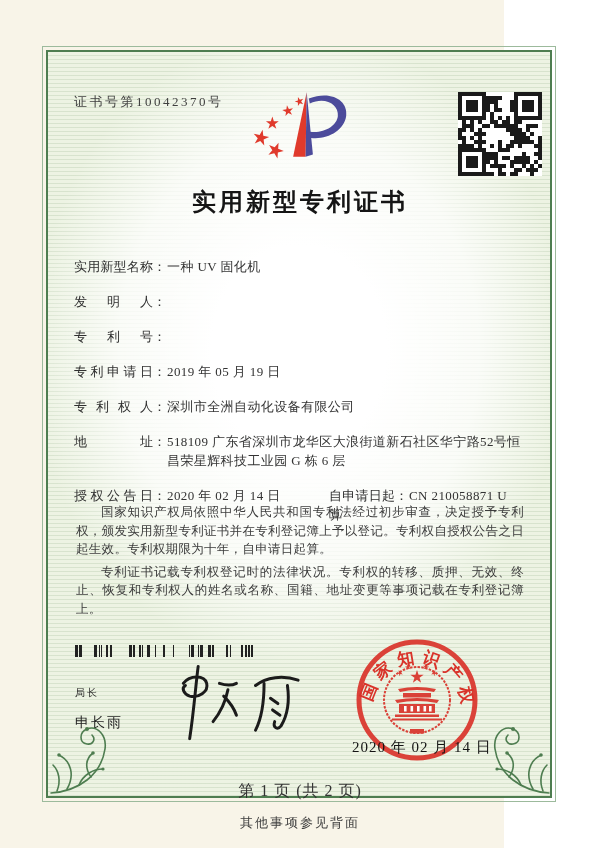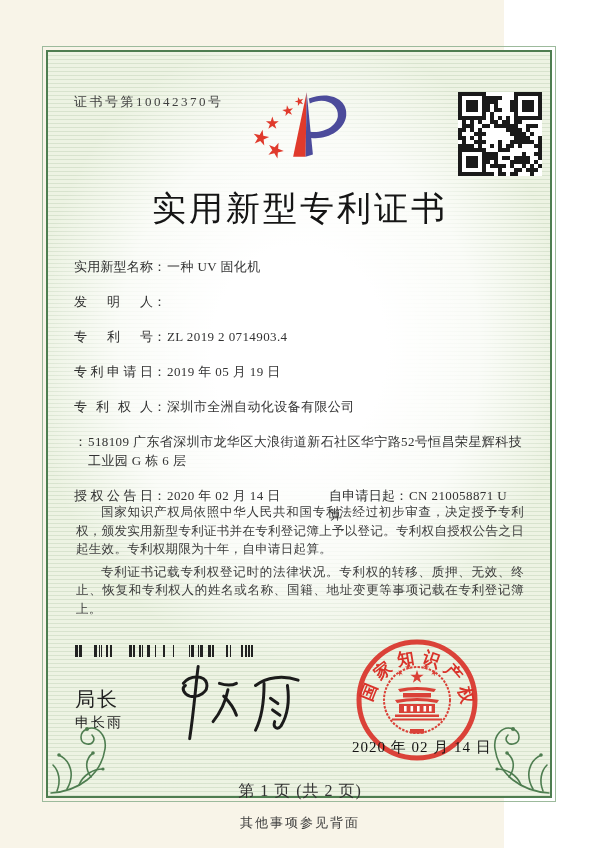--- a/index.html
+++ b/index.html
@@ -9,35 +9,35 @@
   .frame-outer{position:absolute;left:42px;top:46px;width:514px;height:756px;
        border:1px solid #9cba9c;box-sizing:border-box;}
   .frame-inner{position:absolute;left:3px;top:3px;right:3px;bottom:3px;
        border:2px solid #4e7d50;box-sizing:border-box;
        background:
          radial-gradient(ellipse 62% 50% at 50% 40%, #ffffff 28%, rgba(255,255,255,.75) 58%, rgba(255,255,255,0) 86%),
          repeating-linear-gradient(0deg, rgba(110,150,100,.17) 0 1px, rgba(255,255,255,0) 1px 4px),
          #edf3e3;}
   .abs{position:absolute;}
   .cert-no{left:74px;top:93px;font-size:13px;letter-spacing:2.5px;color:#3f3f3f;}
-  .title{left:0;width:600px;top:186px;text-align:center;font-size:34px;font-weight:400;
+  .title{left:0;width:600px;top:186px;text-align:center;font-size:24px;font-weight:700;
          letter-spacing:3px;color:#151515;}
   .fields{left:74px;top:257px;width:452px;font-size:13px;color:#333;}
   .f-row{display:flex;line-height:19px;margin-bottom:16px;position:relative;}
   .f-label{display:inline-block;width:79px;text-align:justify;text-align-last:justify;
            flex:0 0 79px;color:#2f2f2f;}
   .f-colon{flex:0 0 14px;}
   .f-value{flex:1;letter-spacing:.4px;}
   .grant-pair2{position:absolute;left:255px;top:0;display:flex;}
   .grant-pair2 .f-label{width:66px;flex-basis:66px;}
   .paras{left:72px;top:499px;width:456px;font-size:12.5px;line-height:18.5px;
          text-align:justify;color:#3c3c3c;}
   .paras p{margin:4px;text-indent:2em;letter-spacing:.3px;}
   .barcode{left:72px;top:645px;width:182px;height:13px;}
-  .signer-title{left:75px;top:686px;font-size:20px;color:#222;
+  .signer-title{left:75px;top:686px;font-size:10px;color:#222;
         font-family:Liberation Serif, serif;letter-spacing:2px;}
   .signer-name{left:75px;top:714px;font-size:14px;color:#222;
         font-family:"Liberation Sans","DejaVu Sans",sans-serif;letter-spacing:2px;}
   .signature{left:155px;top:660px;}
   .seal{left:353px;top:636px;}
   .seal-date{left:352px;top:738px;width:150px;font-size:15px;color:#141414;letter-spacing:1px;}
   .page-num{left:0;width:600px;top:781px;text-align:center;font-size:16px;color:#333;letter-spacing:1px;}
   .back-note{left:0;width:600px;top:814px;text-align:center;font-size:13px;color:#3d3d3d;letter-spacing:2px;}
   .orn{position:absolute;width:64px;height:84px;}
   .orn-right{left:487px;top:711px;}
@@ -323,33 +323,33 @@
         <span class="f-colon">：</span>
       <span class="f-value">一种 UV 固化机</span>
     </div>
     <div class="f-row">
       <span class="f-label">发明人</span>
         <span class="f-colon">：</span>
     </div>
     <div class="f-row">
       <span class="f-label">专利号</span>
         <span class="f-colon">：</span>
-      <span class="f-value">ZL 2019 2 0714903.4</span>
     </div>
     <div class="f-row">
       <span class="f-label">专利申请日</span>
         <span class="f-colon">：</span>
       <span class="f-value">2019 年 05 月 19 日</span>
     </div>
     <div class="f-row">
       <span class="f-label">专利权人</span>
         <span class="f-colon">：</span>
       <span class="f-value">深圳市全洲自动化设备有限公司</span>
     </div>
     <div class="f-row">
+      <span class="f-label">地址</span>
         <span class="f-colon">：</span>
       <span class="f-value">518109 广东省深圳市龙华区大浪街道新石社区华宁路52号恒昌荣星辉科技工业园 G 栋 6 层</span>
     </div>
     <div class="f-row">
       <span class="f-label">授权公告日</span>
         <span class="f-colon">：</span>
       <span class="f-value">2020 年 02 月 14 日</span>
       <span class="grant-pair2">
         <span class="f-label">自申请日起算</span>
           <span class="f-colon">：</span>

